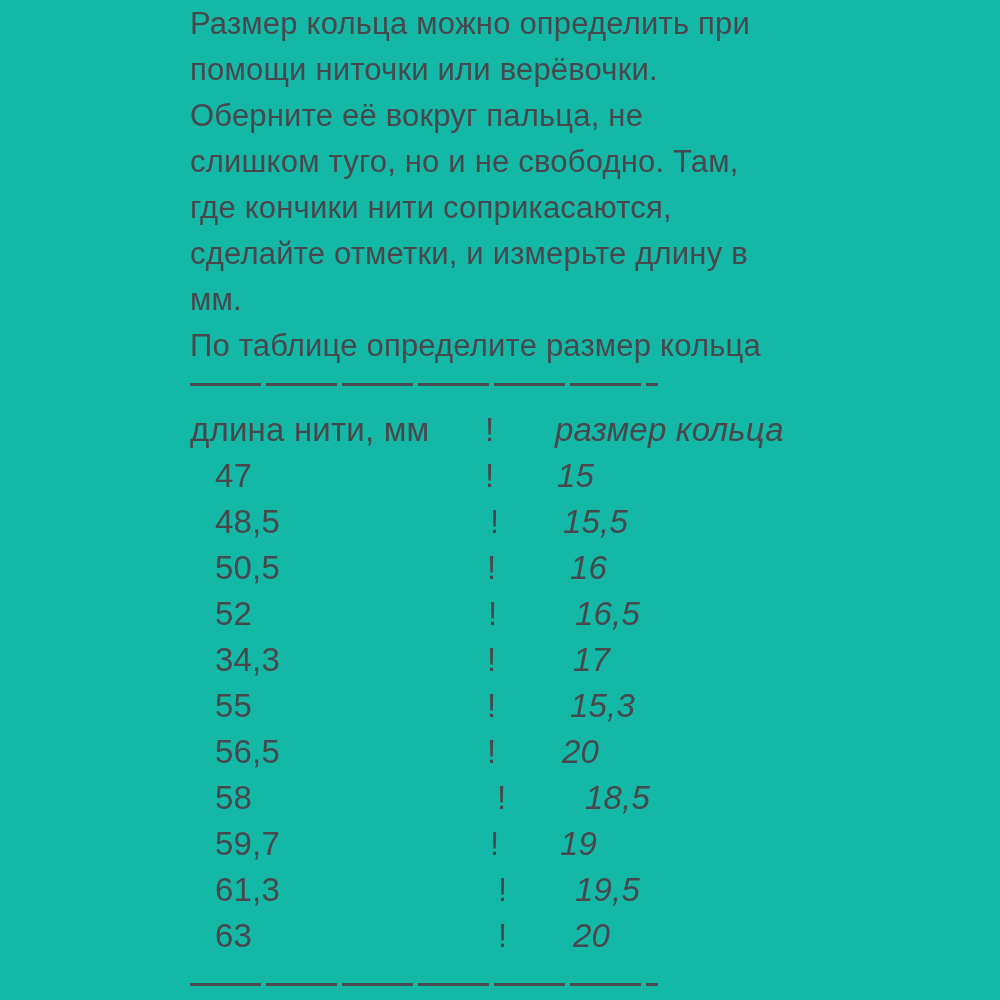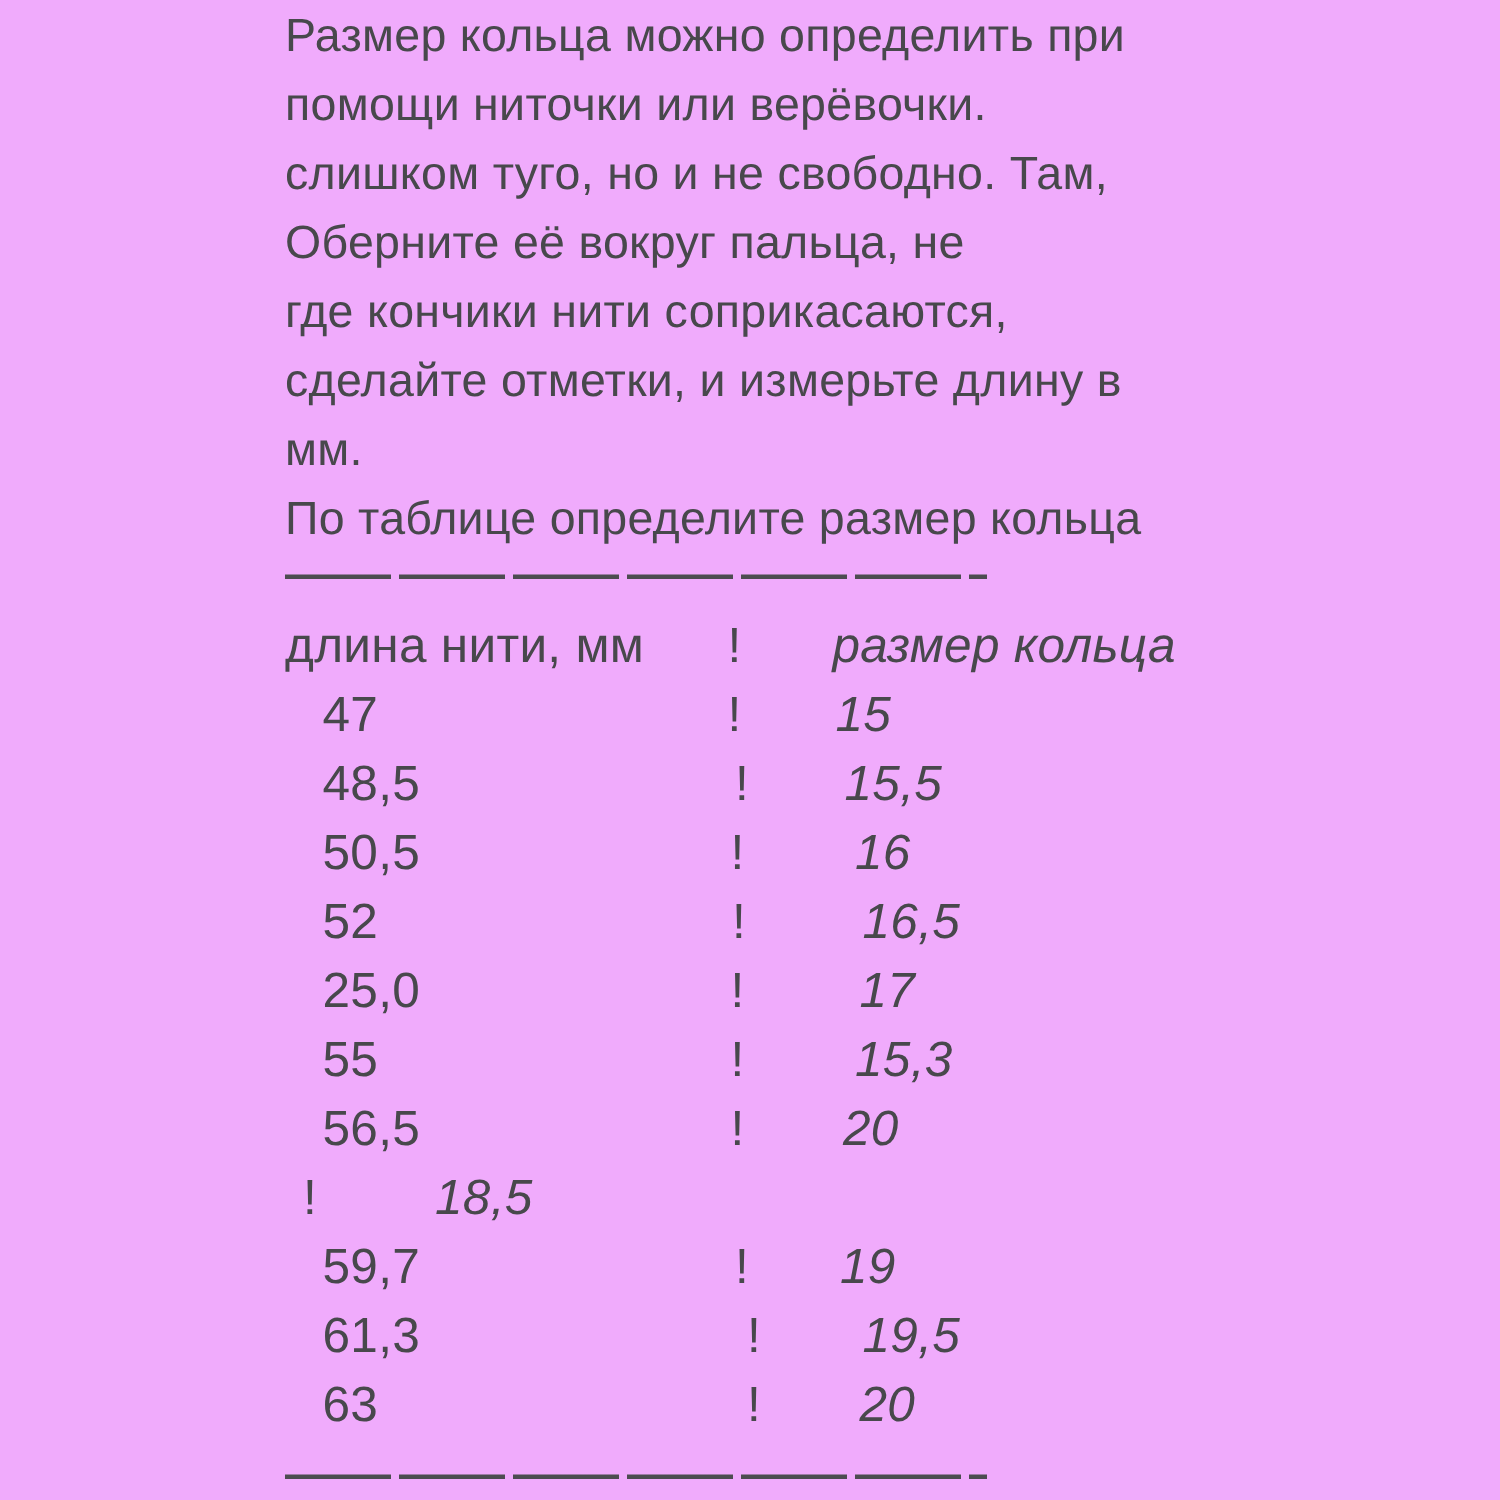--- a/index.html
+++ b/index.html
@@ -4,21 +4,21 @@
 <style>
   html, body {
     margin: 0;
     padding: 0;
     background: #ffffff;
   }
   .page {
     position: relative;
     width: 1000px;
     height: 1000px;
-    background: #f0abfc;
+    background: #14b8a6;
     color: #48484c;
     font-family: "Liberation Sans", sans-serif;
     overflow: hidden;
   }
   .content {
     position: absolute;
     left: 190px;
     top: 0;
     width: 660px;
   }
@@ -76,22 +76,22 @@
 </style>
 </head>
 <body>
 
 <div class="page">
   <div class="content">
 
     <div class="intro">
         <div class="intro-line">Размер кольца можно определить при</div>
         <div class="intro-line">помощи ниточки или верёвочки.</div>
+        <div class="intro-line">Оберните её вокруг пальца, не</div>
         <div class="intro-line">слишком туго, но и не свободно. Там,</div>
-        <div class="intro-line">Оберните её вокруг пальца, не</div>
         <div class="intro-line">где кончики нити соприкасаются,</div>
         <div class="intro-line">сделайте отметки, и измерьте длину в</div>
         <div class="intro-line">мм.</div>
         <div class="intro-line">По таблице определите размер кольца</div>
       </div>
 
     <div class="dash-separator top"></div>
 
     <div class="ring-table">
       <div class="trow header">
@@ -115,35 +115,36 @@
           <span class="c1">50,5</span>
           <span class="c2">!</span>
           <span class="c3">16</span>
         </div>
           <div class="trow">
           <span class="c1">52</span>
           <span class="c2">!</span>
           <span class="c3">16,5</span>
         </div>
           <div class="trow">
-          <span class="c1">25,0</span>
+          <span class="c1">34,3</span>
           <span class="c2">!</span>
           <span class="c3">17</span>
         </div>
           <div class="trow">
           <span class="c1">55</span>
           <span class="c2">!</span>
           <span class="c3">15,3</span>
         </div>
           <div class="trow">
           <span class="c1">56,5</span>
           <span class="c2">!</span>
           <span class="c3">20</span>
         </div>
           <div class="trow">
+          <span class="c1">58</span>
           <span class="c2">!</span>
           <span class="c3">18,5</span>
         </div>
           <div class="trow">
           <span class="c1">59,7</span>
           <span class="c2">!</span>
           <span class="c3">19</span>
         </div>
           <div class="trow">
           <span class="c1">61,3</span>

